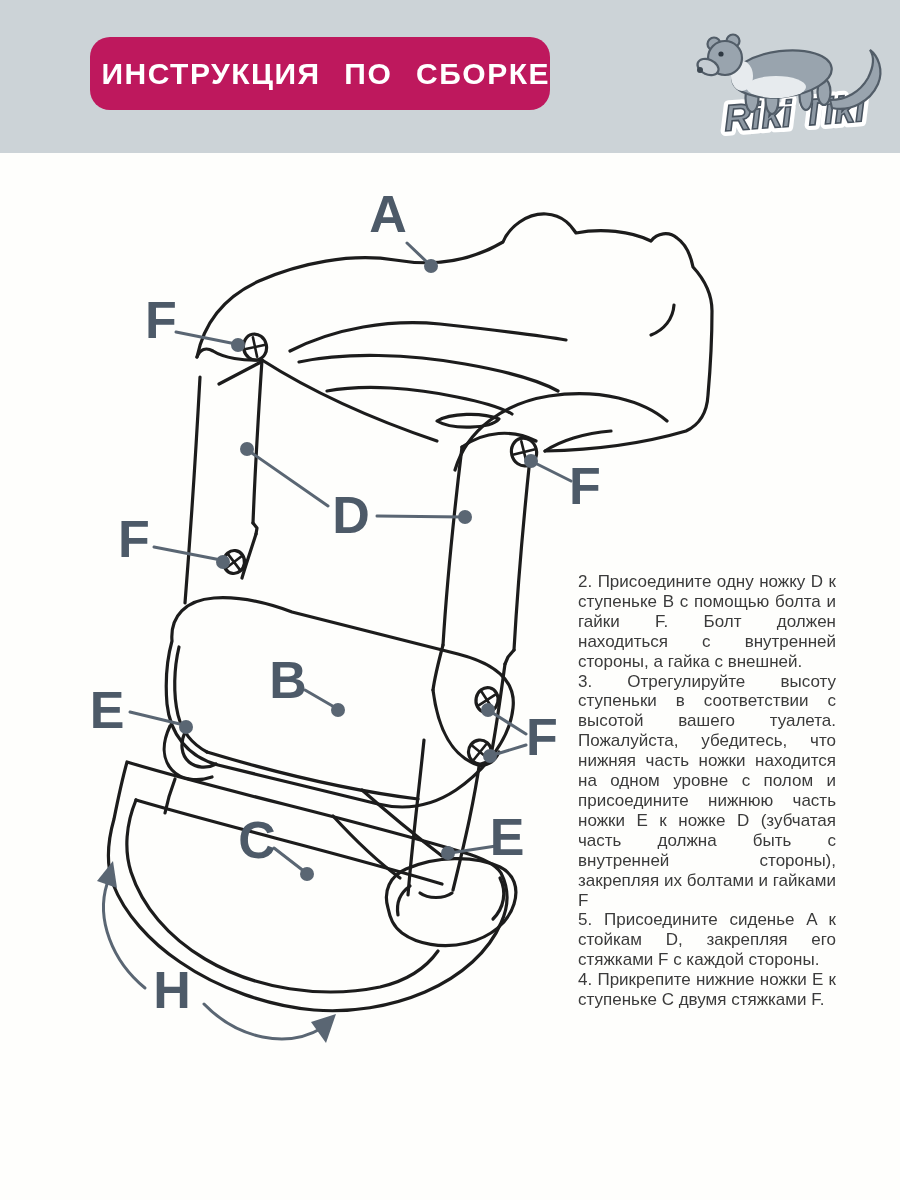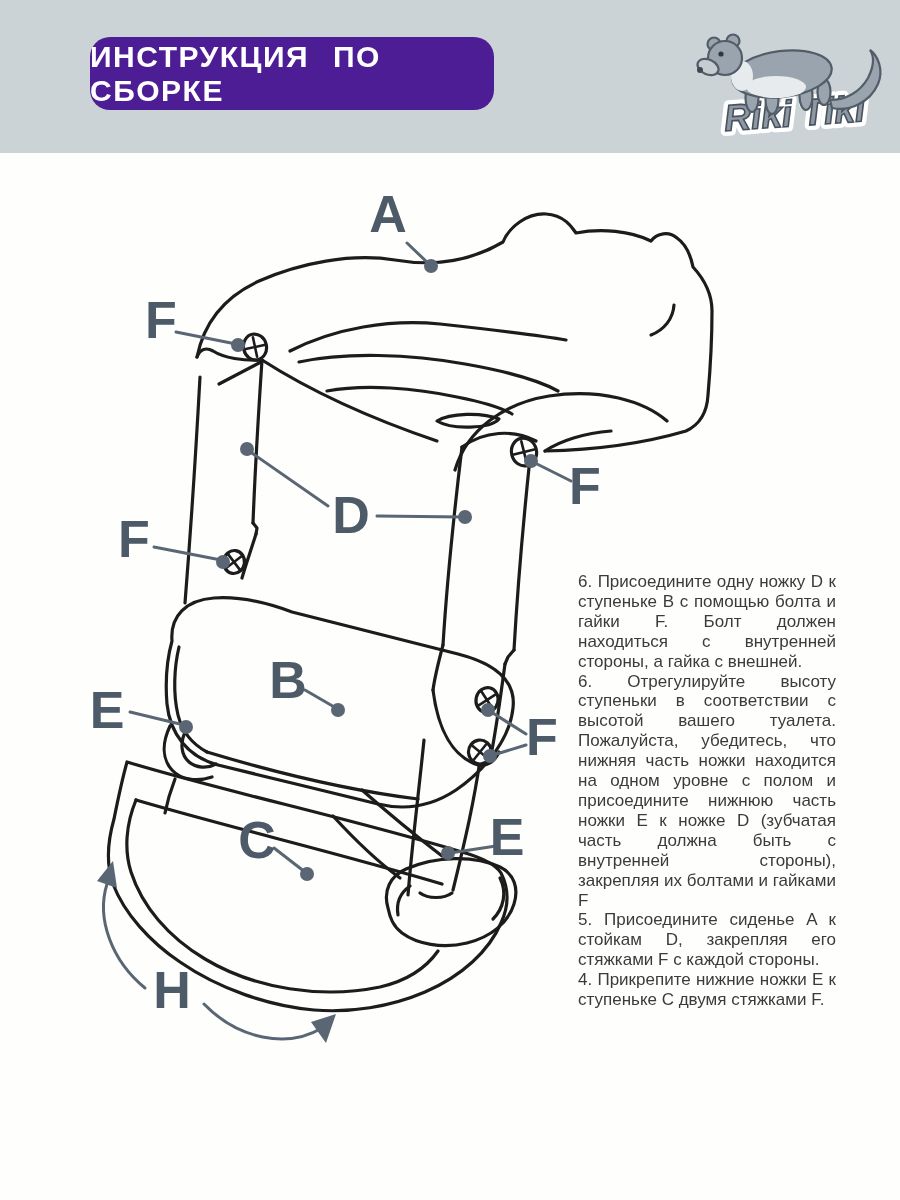--- a/index.html
+++ b/index.html
@@ -1,20 +1,20 @@
 <!DOCTYPE html>
 <html><head>
 <meta charset="utf-8">
 <style>
   html,body{margin:0;padding:0;}
   body{width:900px;height:1200px;position:relative;background:#fefefc;
        font-family:"Liberation Sans",sans-serif;overflow:hidden;}
   .band{position:absolute;left:0;top:0;width:900px;height:153px;background:#ccd3d7;}
-  .title-plate{position:absolute;left:90px;top:37px;width:404px;height:73px;
-       background:#4c1d95;border-radius:20px;display:flex;align-items:center;justify-content:flex-end;}
+  .title-plate{position:absolute;left:90px;top:37px;width:460px;height:73px;
+       background:#be185d;border-radius:20px;display:flex;align-items:center;justify-content:flex-end;}
   .title-plate span{color:#ffffff;font-weight:bold;font-size:30px;letter-spacing:1.5px;word-spacing:14px;}
   .logo{position:absolute;left:690px;top:8px;width:210px;height:140px;}
   .diagram{position:absolute;left:0;top:0;width:900px;height:1200px;}
   .instructions{position:absolute;left:578px;top:572px;width:258px;color:#3b3b3b;
        font-size:17px;line-height:19.9px;text-align:justify;}
   .instructions p{margin:0;padding:0;}
   svg text.call{font-family:"Liberation Sans",sans-serif;font-weight:bold;fill:#4d5a68;}
 </style>
 </head>
 <body>
@@ -205,17 +205,17 @@
     <text class="call" x="288" y="698">B</text>
     <text class="call" x="107" y="728">E</text>
     <text class="call" x="542" y="755">F</text>
     <text class="call" x="257" y="858">C</text>
     <text class="call" x="507" y="855">E</text>
     <text class="call" x="172" y="1008">H</text>
   </g>
 </svg>
 
 <div class="instructions">
-  <p>6.  Присоедините одну ножку D к ступеньке B с помощью болта и гайки F. Болт должен находиться с внутренней стороны, а гайка с внешней.</p>
-  <p>6.  Отрегулируйте высоту ступеньки в соответствии с высотой вашего туалета. Пожалуй­ста, убедитесь, что нижняя часть ножки находится на одном уровне с полом и присоедините нижнюю часть ножки E к ножке D (зубчатая часть должна быть с внутренней стороны), закрепляя их болтами и гайками F</p>
+  <p>2.  Присоедините одну ножку D к ступеньке B с помощью болта и гайки F. Болт должен находиться с внутренней стороны, а гайка с внешней.</p>
+  <p>3.  Отрегулируйте высоту ступеньки в соответствии с высотой вашего туалета. Пожалуй­ста, убедитесь, что нижняя часть ножки находится на одном уровне с полом и присоедините нижнюю часть ножки E к ножке D (зубчатая часть должна быть с внутренней стороны), закрепляя их болтами и гайками F</p>
   <p>5.  Присоедините сиденье A к стойкам D, закрепляя его стяжками F с каждой стороны.</p>
   <p>4.  Прикрепите нижние ножки E к ступеньке C двумя стяжками F.</p>
 </div>
 
 </body></html>

